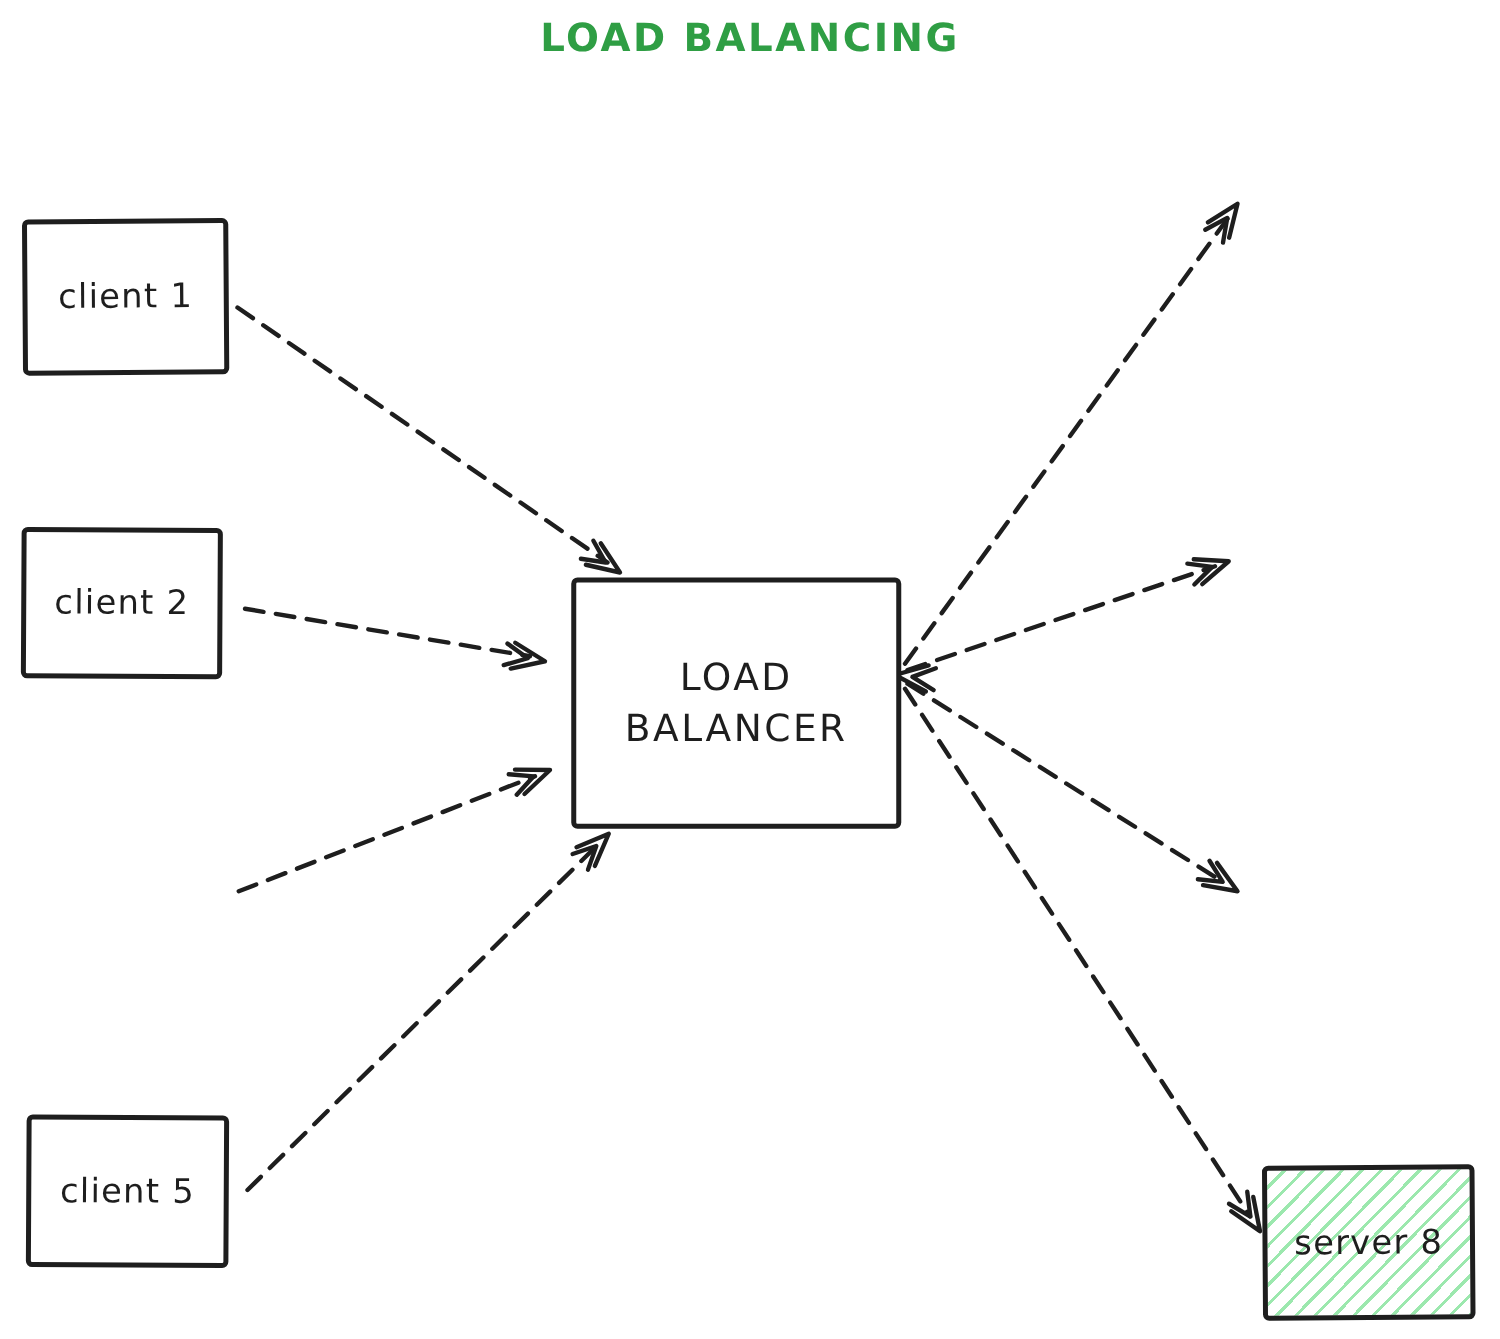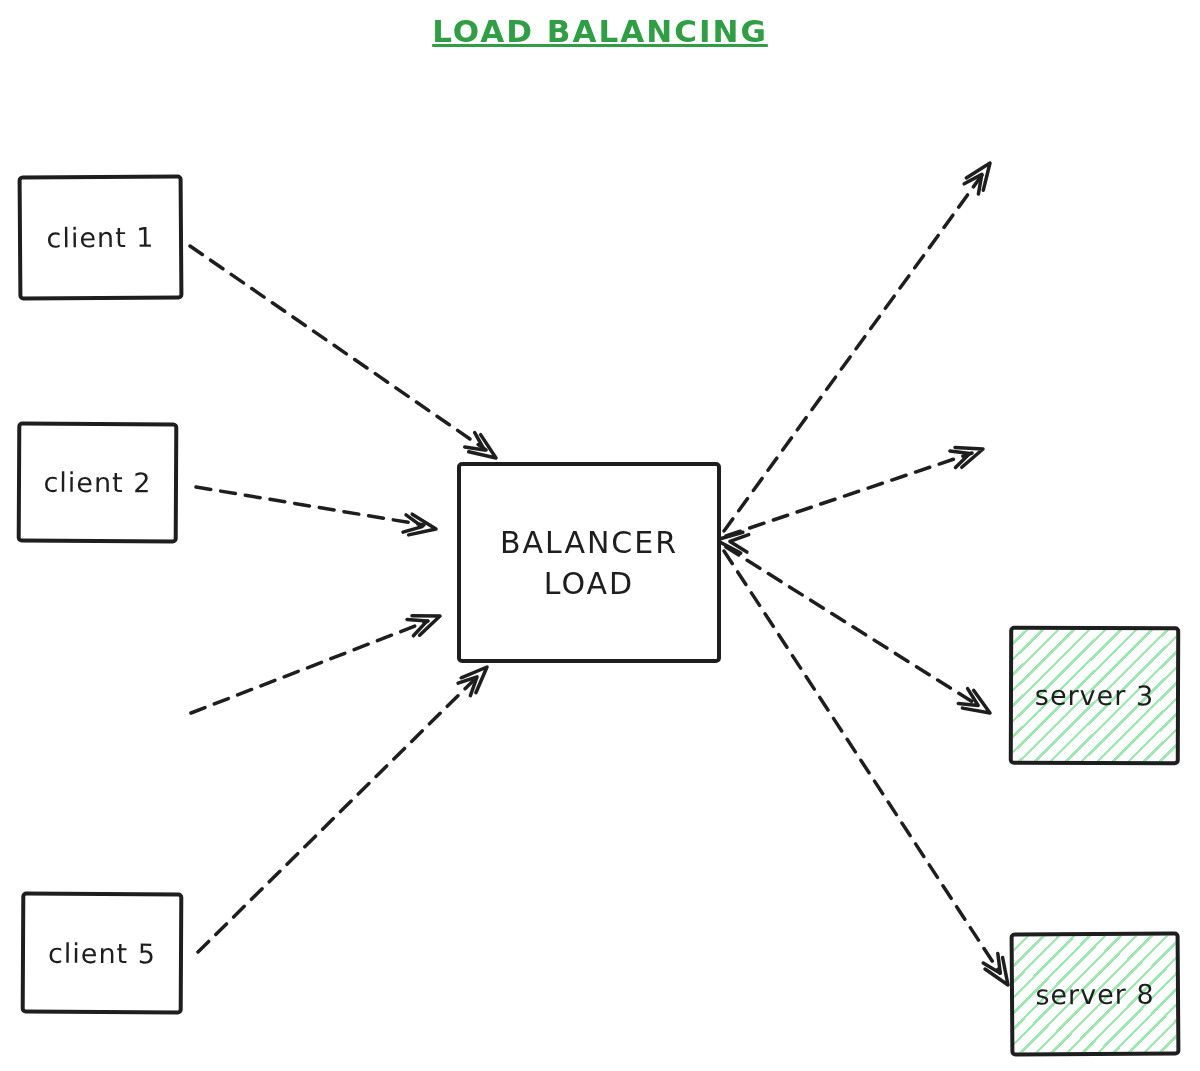--- a/index.html
+++ b/index.html
@@ -7,21 +7,20 @@
     width:1200px;height:1071px;position:relative;overflow:hidden;
     background:var(--bg,#ffffff);
     font-family:"DejaVu Sans","Liberation Sans",sans-serif;
     color:var(--stroke,#1e1e1e);
   }
   .stage{position:absolute;inset:0}
   .title{
     position:absolute;top:13px;left:0;width:100%;text-align:center;
     font-size:31px;font-weight:bold;letter-spacing:2px;
     color:var(--title-green,#2f9e44);
-    text-decoration:underline;
   }
   .node{
     position:absolute;box-sizing:border-box;
     border:4px solid var(--stroke,#1e1e1e);border-radius:5px;
     display:flex;align-items:center;justify-content:center;
     background-color:#ffffff;
     font-size:27px;letter-spacing:1px;white-space:nowrap;
   }
   .server{
     background-image:repeating-linear-gradient(
@@ -93,25 +92,22 @@
   </div>
   <div class="node" style="left:17px;top:422px;width:161px;height:121px;transform:rotate(0.3deg)">
     <span>client 2</span>
   </div>
   <div class="node" style="left:21px;top:892px;width:162px;height:122px;transform:rotate(0.3deg)">
     <span>client 5</span>
   </div>
 
   <div class="node lb" style="left:457px;top:462px;width:264px;height:201px">
     <div>
+      <div>LOAD</div>
       <div>BALANCER</div>
-      <div>LOAD</div>
     </div>
   </div>
 
-  <div class="node server" style="left:1009px;top:626px;width:171px;height:139px;transform:rotate(0.2deg)">
-    <span>server 3</span>
-  </div>
   <div class="node server" style="left:1010px;top:932px;width:170px;height:124px;transform:rotate(-0.4deg)">
     <span>server 8</span>
   </div>
 
 </div>
 
 </body></html>

